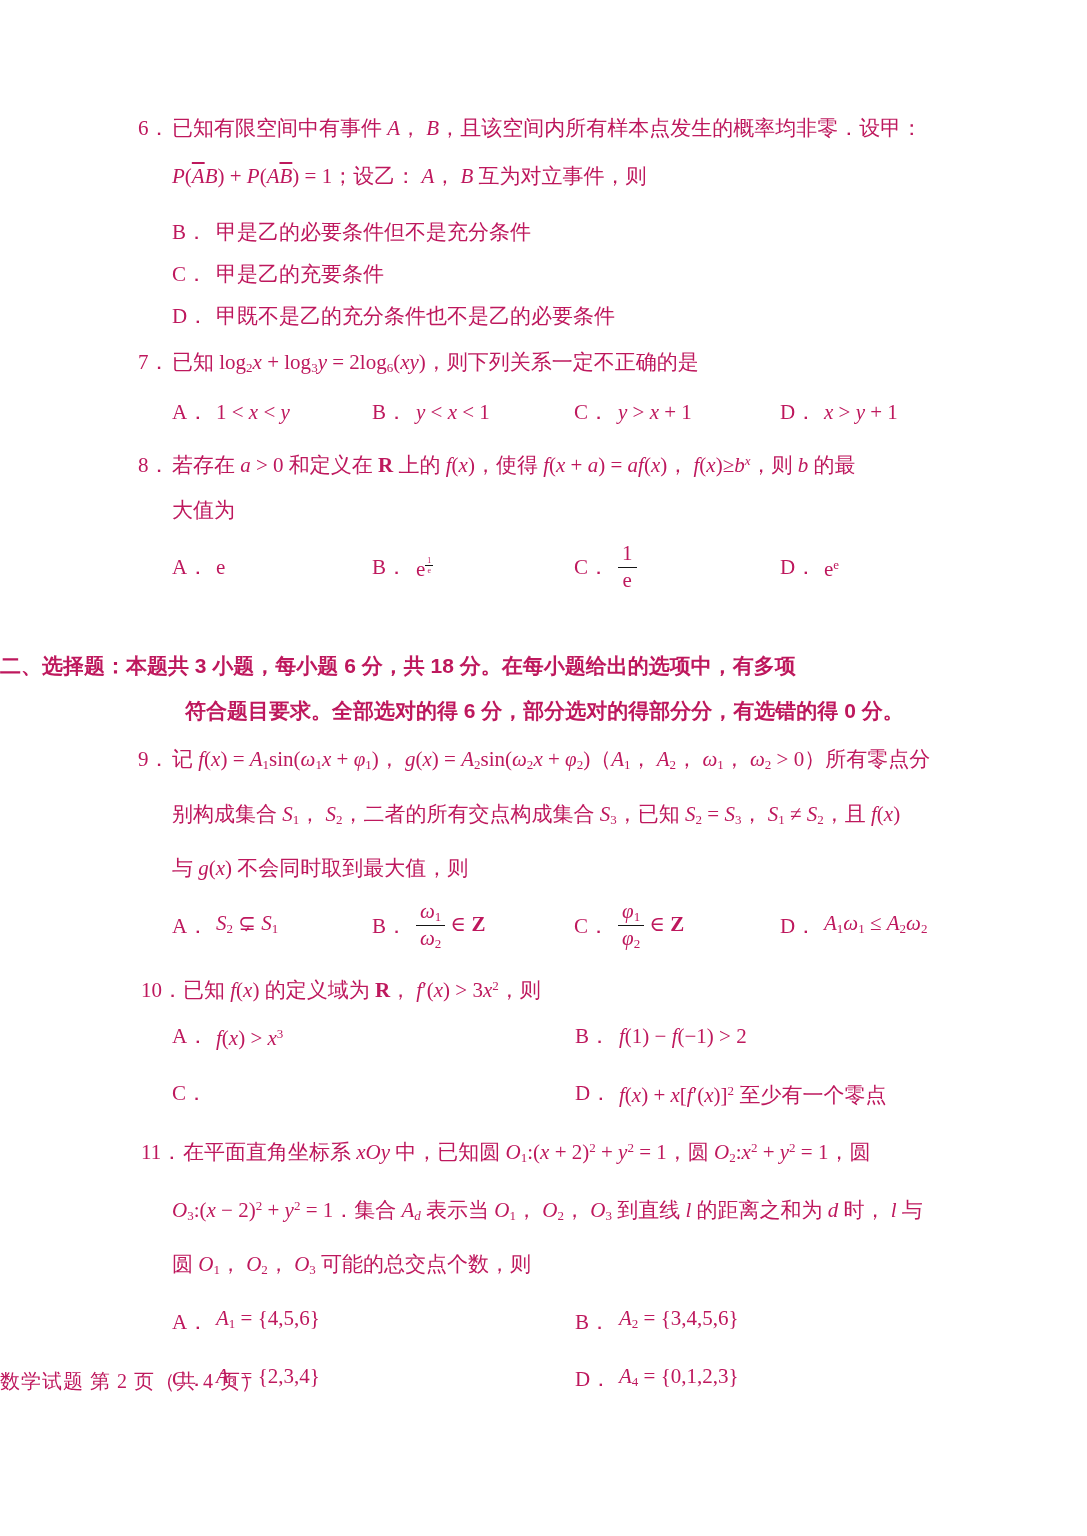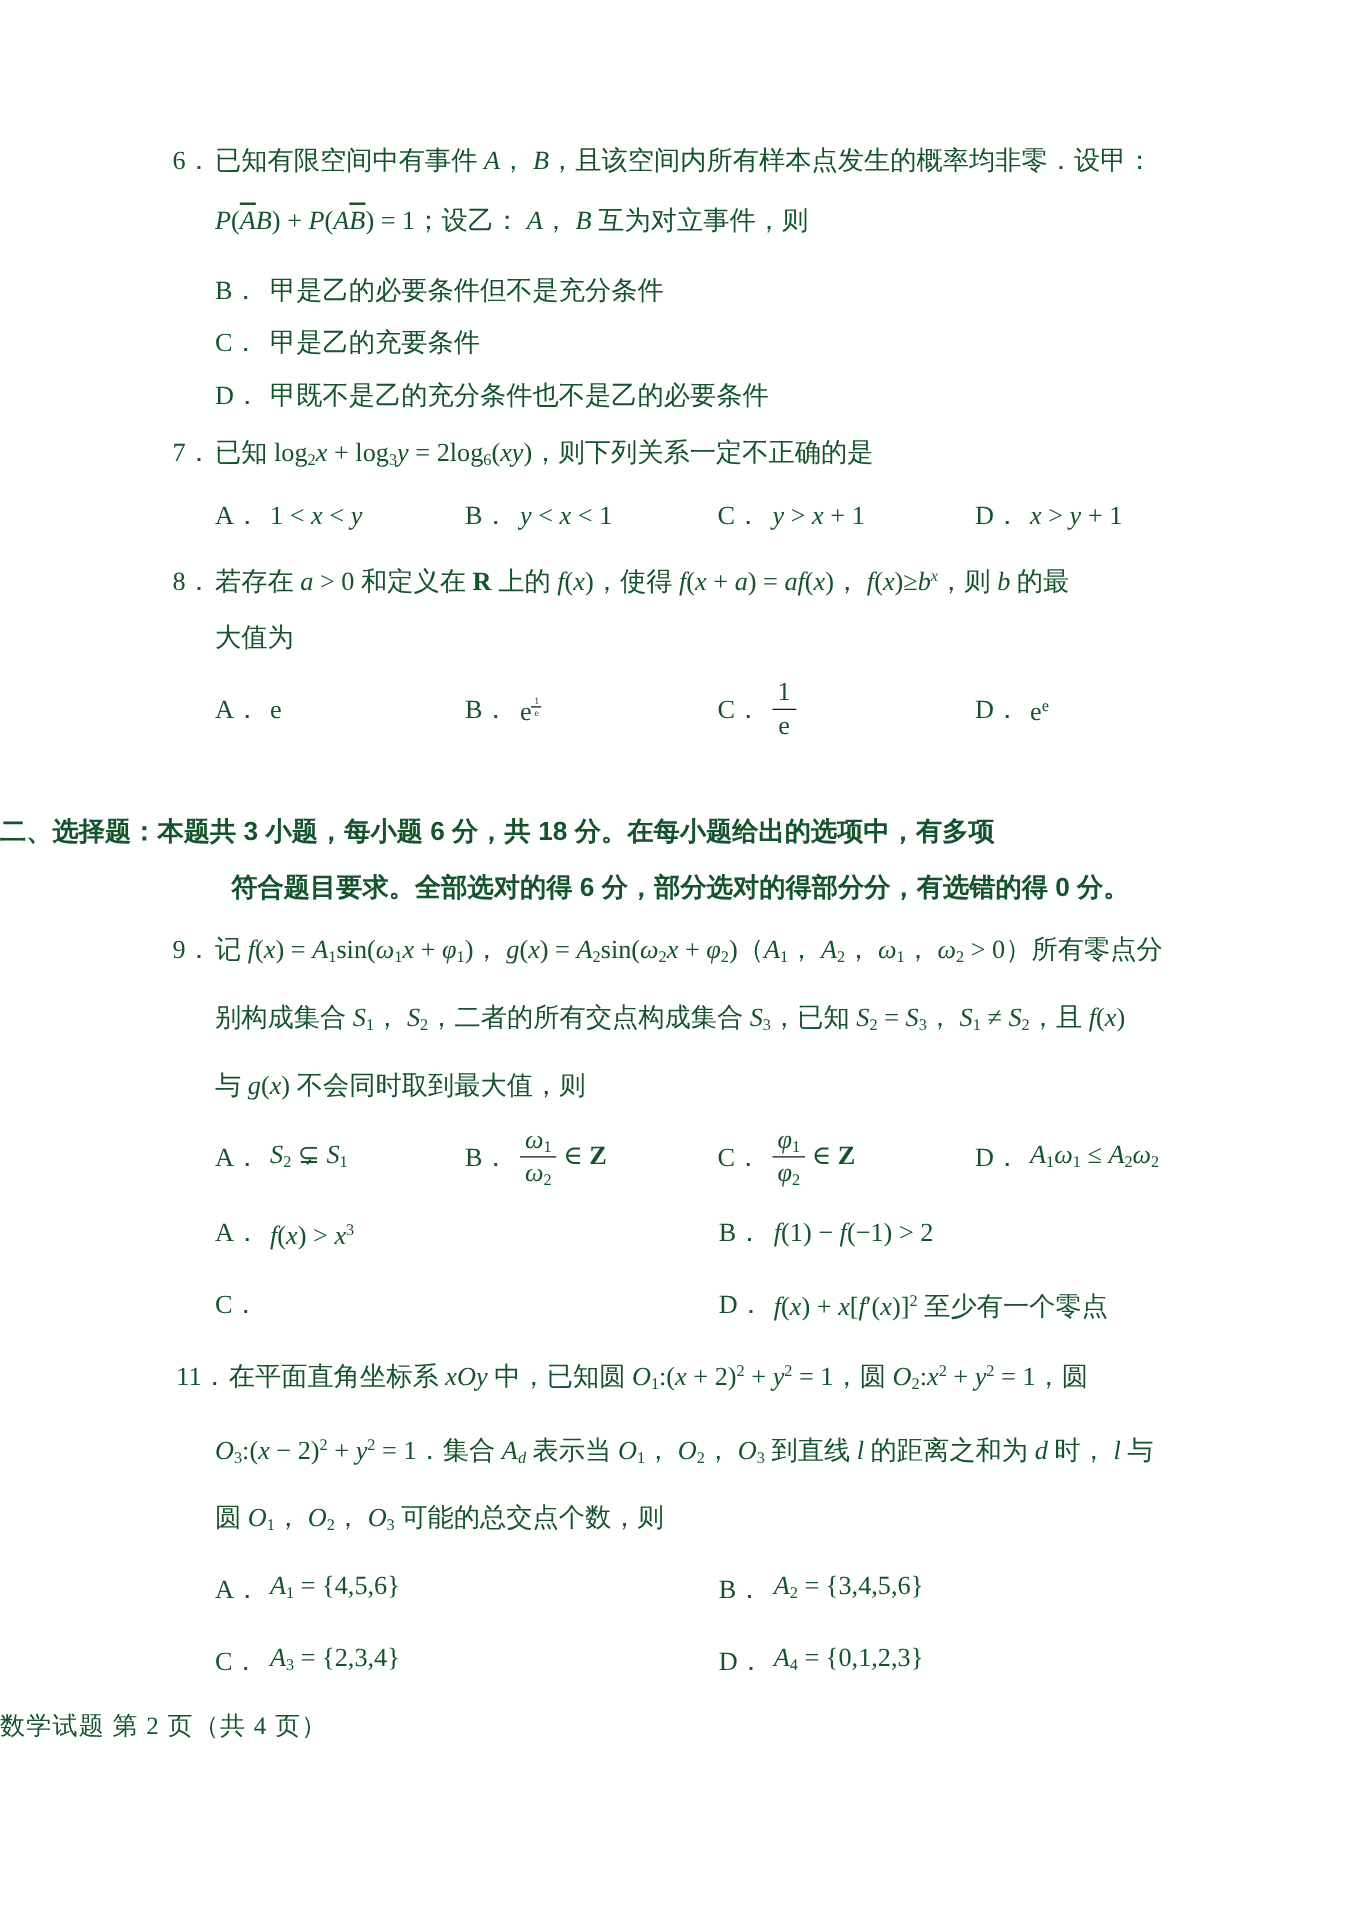--- a/index.html
+++ b/index.html
@@ -1,20 +1,20 @@
 <!DOCTYPE html>
 <html><head>
 <meta charset="utf-8">
 <style>
   html,body { margin:0; padding:0; background:#ffffff; }
   .page {
     position:relative;
     width:1087px; height:1536px;
     background:#ffffff;
-    color:#14532d;
+    color:#be185d;
     font-family:"Liberation Serif","DejaVu Serif",serif;
     font-size:21px;
     overflow:hidden;
   }
   .content { padding-top:106px; }
 
   i { font-style:italic; }
   b { font-weight:bold; }
   sub { font-size:0.62em; vertical-align:-0.25em; }
   sup { font-size:0.62em; vertical-align:0.55em; }
@@ -172,20 +172,23 @@
             <span><span class="frac"><span class="num"><i>φ</i><sub>1</sub></span><span class="den"><i>φ</i><sub>2</sub></span></span> ∈ <b>Z</b></span>
           </span>
         <span class="opt">
             <span class="opt-label">D．</span>
             <span><i>A</i><sub>1</sub><i>ω</i><sub>1</sub> ≤ <i>A</i><sub>2</sub><i>ω</i><sub>2</sub></span>
           </span>
       </div>
     </section>
 
     <section class="q q10">
+      <div class="line first two">
+        <span class="qnum">10．</span><span>已知 <i>f</i>(<i>x</i>) 的定义域为 <b>R</b>， <i>f</i>′(<i>x</i>) &gt; 3<i>x</i><sup>2</sup>，则</span>
+      </div>
       <div class="opts-row cols2">
         <span class="opt">
             <span class="opt-label">A．</span>
             <span><i>f</i>(<i>x</i>) &gt; <i>x</i><sup>3</sup></span>
           </span>
         <span class="opt">
             <span class="opt-label">B．</span>
             <span><i>f</i>(1) − <i>f</i>(−1) &gt; 2</span>
           </span>
       </div>

